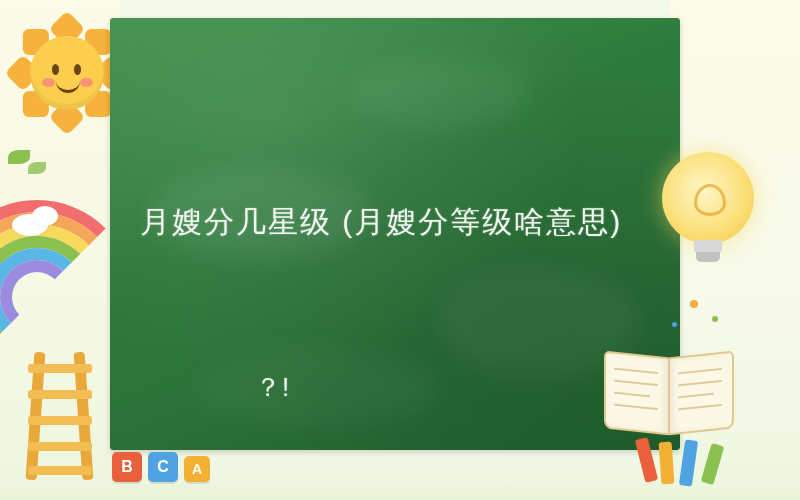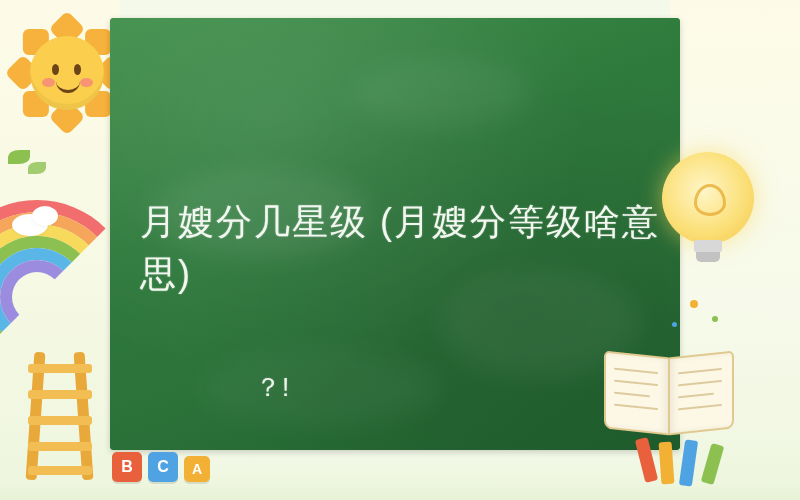--- a/index.html
+++ b/index.html
@@ -72,21 +72,21 @@
   .sm3 { left: 330px; top: 250px; width: 200px; height: 110px; background: rgba(255,255,255,0.05); }
   .sm4 { left: 90px;  top: 330px; width: 240px; height: 80px; background: rgba(255,255,255,0.04); }
 
   
   .board-text {
     position: absolute;
     left: 30px;
     top: 178px;
     width: 520px;
     color: #f2f7f0;
-    font-size: 36px;
+    font-size: 30px;
     line-height: 52px;
     letter-spacing: 2px;
     text-shadow: 0 0 2px rgba(255,255,255,0.35);
     white-space: pre-wrap;
   }
   .board-mark {
     position: absolute;
     left: 145px;
     top: 352px;
     color: #eef5ec;

